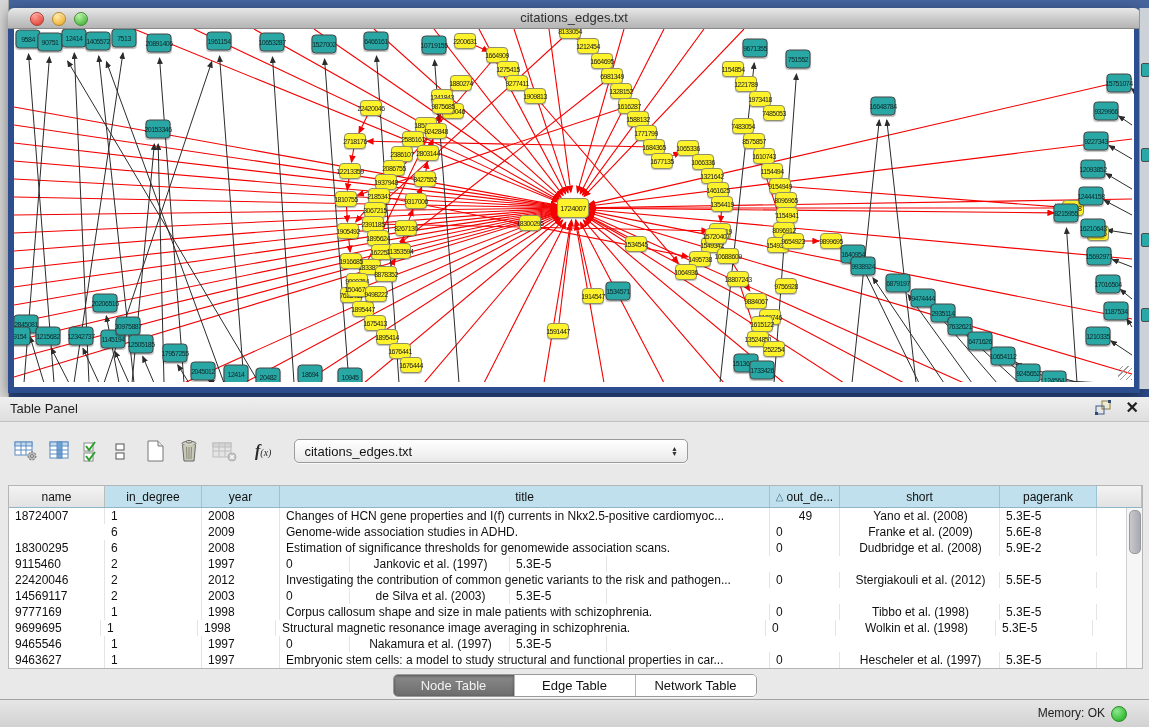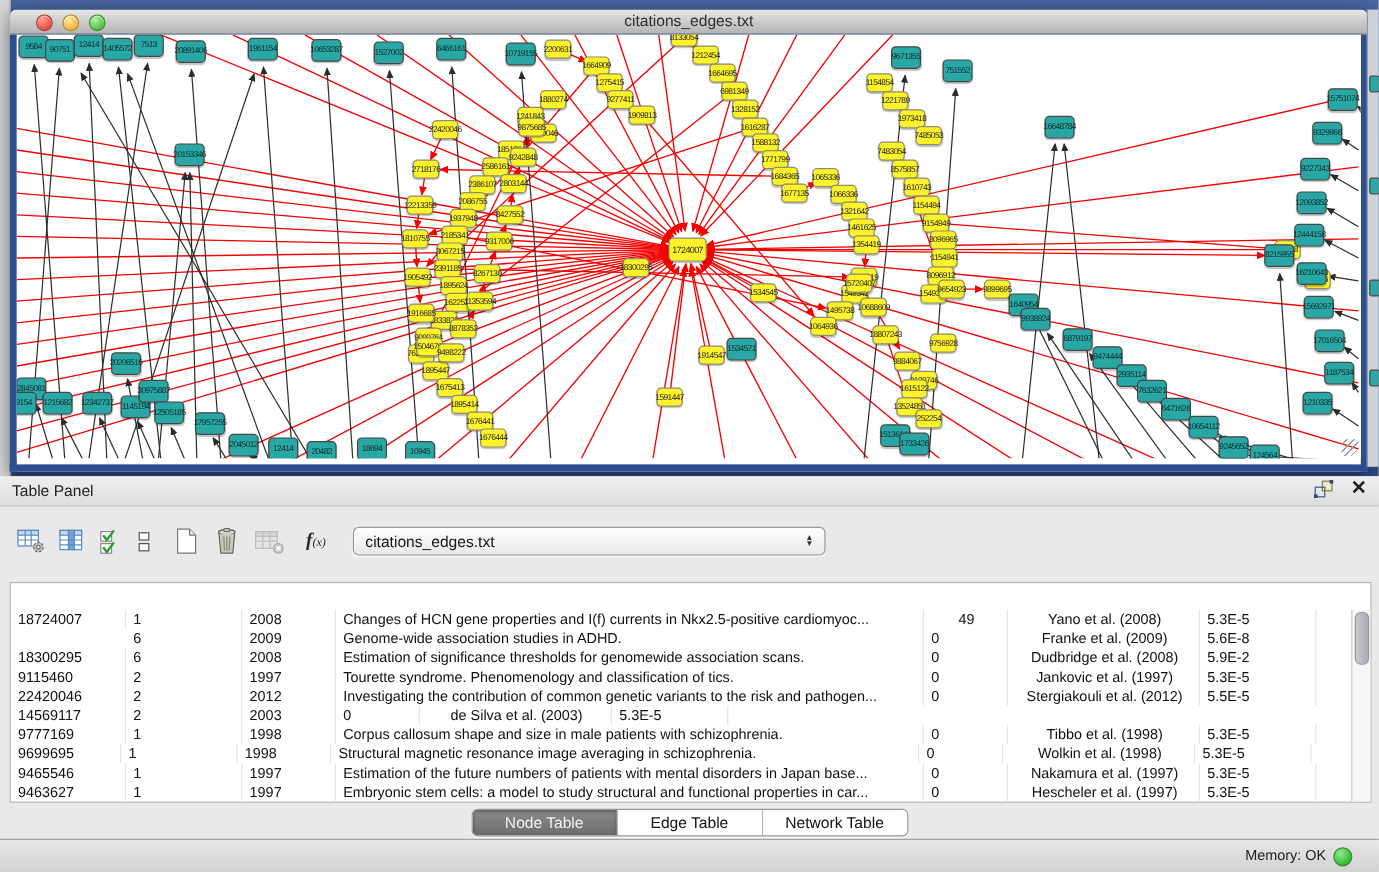--- a/index.html
+++ b/index.html
@@ -516,20 +516,30 @@
     <div id="net-dropdown">
       <span class="dval">citations_edges.txt</span>
       <span class="darrows">
           <span>▲</span>
           <span>▼</span>
         </span>
     </div>
   </div>
 
   <div id="data-table">
+    <div id="thead">
+        <div class="hcell gray" style="width: 96px;">name</div>
+        <div class="hcell" style="width: 97px;">in_degree</div>
+        <div class="hcell" style="width: 78px;">year</div>
+        <div class="hcell" style="width: 490px;">title</div>
+        <div class="hcell" style="width: 70px;"><span class="tri">△</span>out_de...</div>
+        <div class="hcell" style="width: 160px;">short</div>
+        <div class="hcell" style="width: 97px;">pagerank</div>
+        <div class="hcell gray" style="flex: 1 1 0%;"></div>
+      </div>
     <div id="tbody">
         <div class="trow">
           <div class="tcell" style="width: 96px;">18724007</div>
           <div class="tcell" style="width: 97px;">1</div>
           <div class="tcell" style="width: 78px;">2008</div>
           <div class="tcell" style="width: 490px;">Changes of HCN gene properties and I(f) currents in Nkx2.5-positive cardiomyoc...</div>
           <div class="tcell" style="width: 70px; text-align: center;">49</div>
           <div class="tcell center" style="width: 160px;">Yano et al. (2008)</div>
           <div class="tcell" style="width: 97px;">5.3E-5</div>
         </div>
@@ -548,21 +558,20 @@
           <div class="tcell" style="width: 78px;">2008</div>
           <div class="tcell" style="width: 490px;">Estimation of significance thresholds for genomewide association scans.</div>
           <div class="tcell" style="width: 70px;">0</div>
           <div class="tcell center" style="width: 160px;">Dudbridge et al. (2008)</div>
           <div class="tcell" style="width: 97px;">5.9E-2</div>
         </div>
         <div class="trow">
           <div class="tcell" style="width: 96px;">9115460</div>
           <div class="tcell" style="width: 97px;">2</div>
           <div class="tcell" style="width: 78px;">1997</div>
-          <div class="tcell" style="width: 490px;">Tourette syndrome. Phenomenology and classification of tics.</div>
           <div class="tcell" style="width: 70px;">0</div>
           <div class="tcell center" style="width: 160px;">Jankovic et al. (1997)</div>
           <div class="tcell" style="width: 97px;">5.3E-5</div>
         </div>
         <div class="trow">
           <div class="tcell" style="width: 96px;">22420046</div>
           <div class="tcell" style="width: 97px;">2</div>
           <div class="tcell" style="width: 78px;">2012</div>
           <div class="tcell" style="width: 490px;">Investigating the contribution of common genetic variants to the risk and pathogen...</div>
           <div class="tcell" style="width: 70px;">0</div>
@@ -592,21 +601,20 @@
           <div class="tcell" style="width: 78px;">1998</div>
           <div class="tcell" style="width: 490px;">Structural magnetic resonance image averaging in schizophrenia.</div>
           <div class="tcell" style="width: 70px;">0</div>
           <div class="tcell center" style="width: 160px;">Wolkin et al. (1998)</div>
           <div class="tcell" style="width: 97px;">5.3E-5</div>
         </div>
         <div class="trow">
           <div class="tcell" style="width: 96px;">9465546</div>
           <div class="tcell" style="width: 97px;">1</div>
           <div class="tcell" style="width: 78px;">1997</div>
-          <div class="tcell" style="width: 490px;">Estimation of the future numbers of patients with mental disorders in Japan base...</div>
           <div class="tcell" style="width: 70px;">0</div>
           <div class="tcell center" style="width: 160px;">Nakamura et al. (1997)</div>
           <div class="tcell" style="width: 97px;">5.3E-5</div>
         </div>
         <div class="trow">
           <div class="tcell" style="width: 96px;">9463627</div>
           <div class="tcell" style="width: 97px;">1</div>
           <div class="tcell" style="width: 78px;">1997</div>
           <div class="tcell" style="width: 490px;">Embryonic stem cells: a model to study structural and functional properties in car...</div>
           <div class="tcell" style="width: 70px;">0</div>

